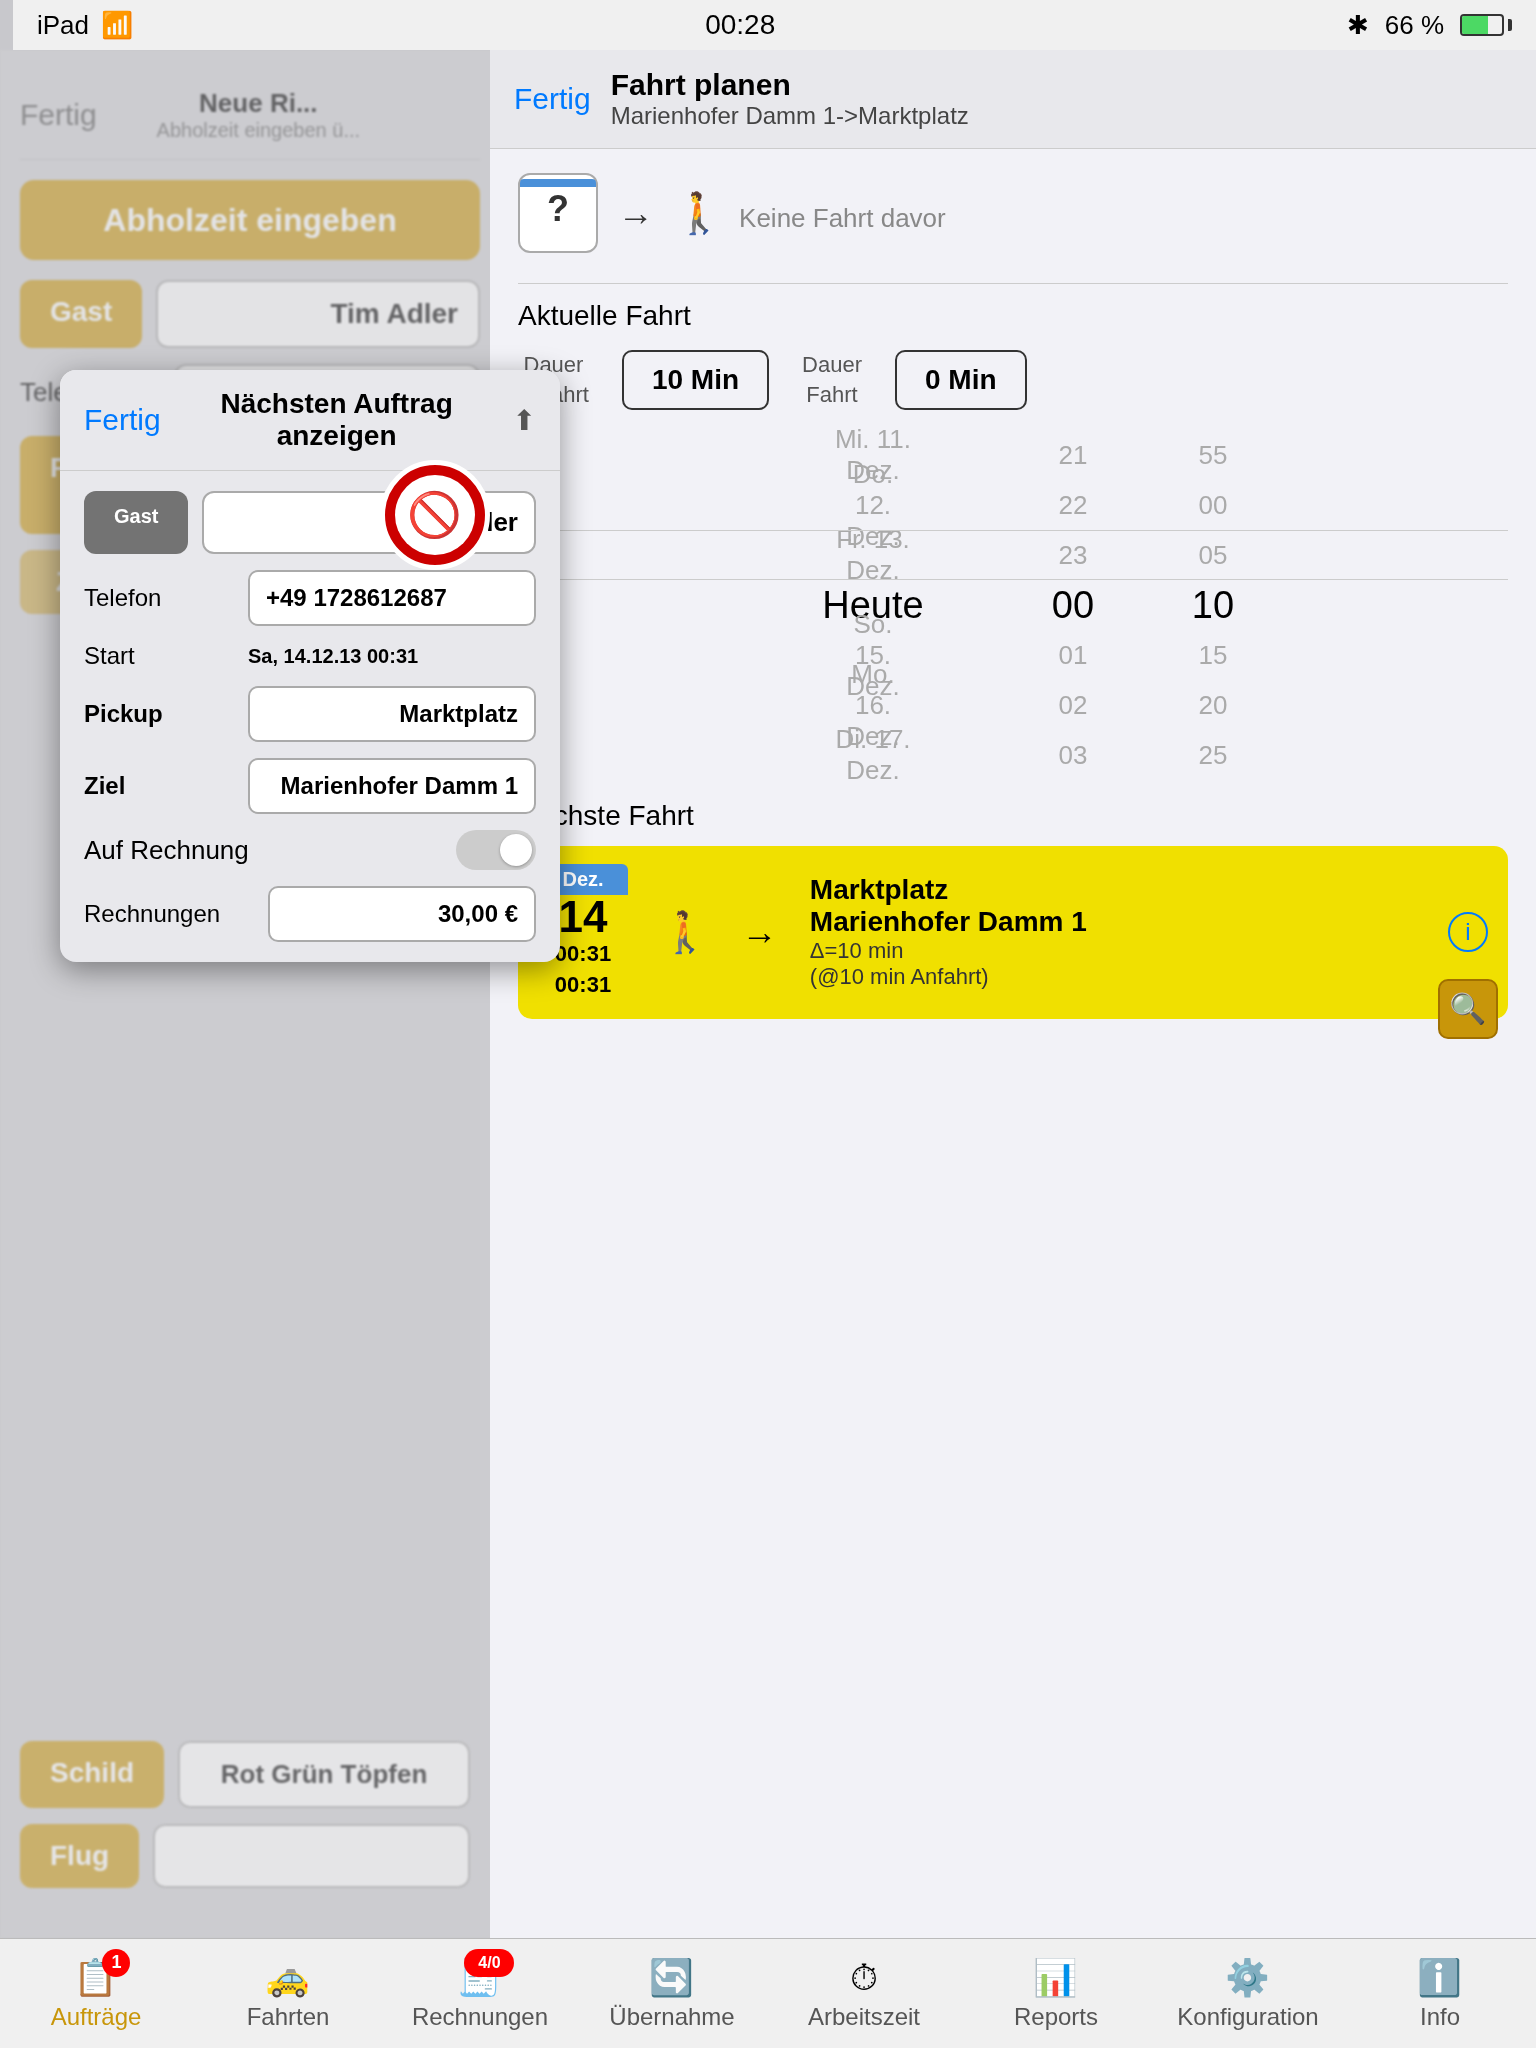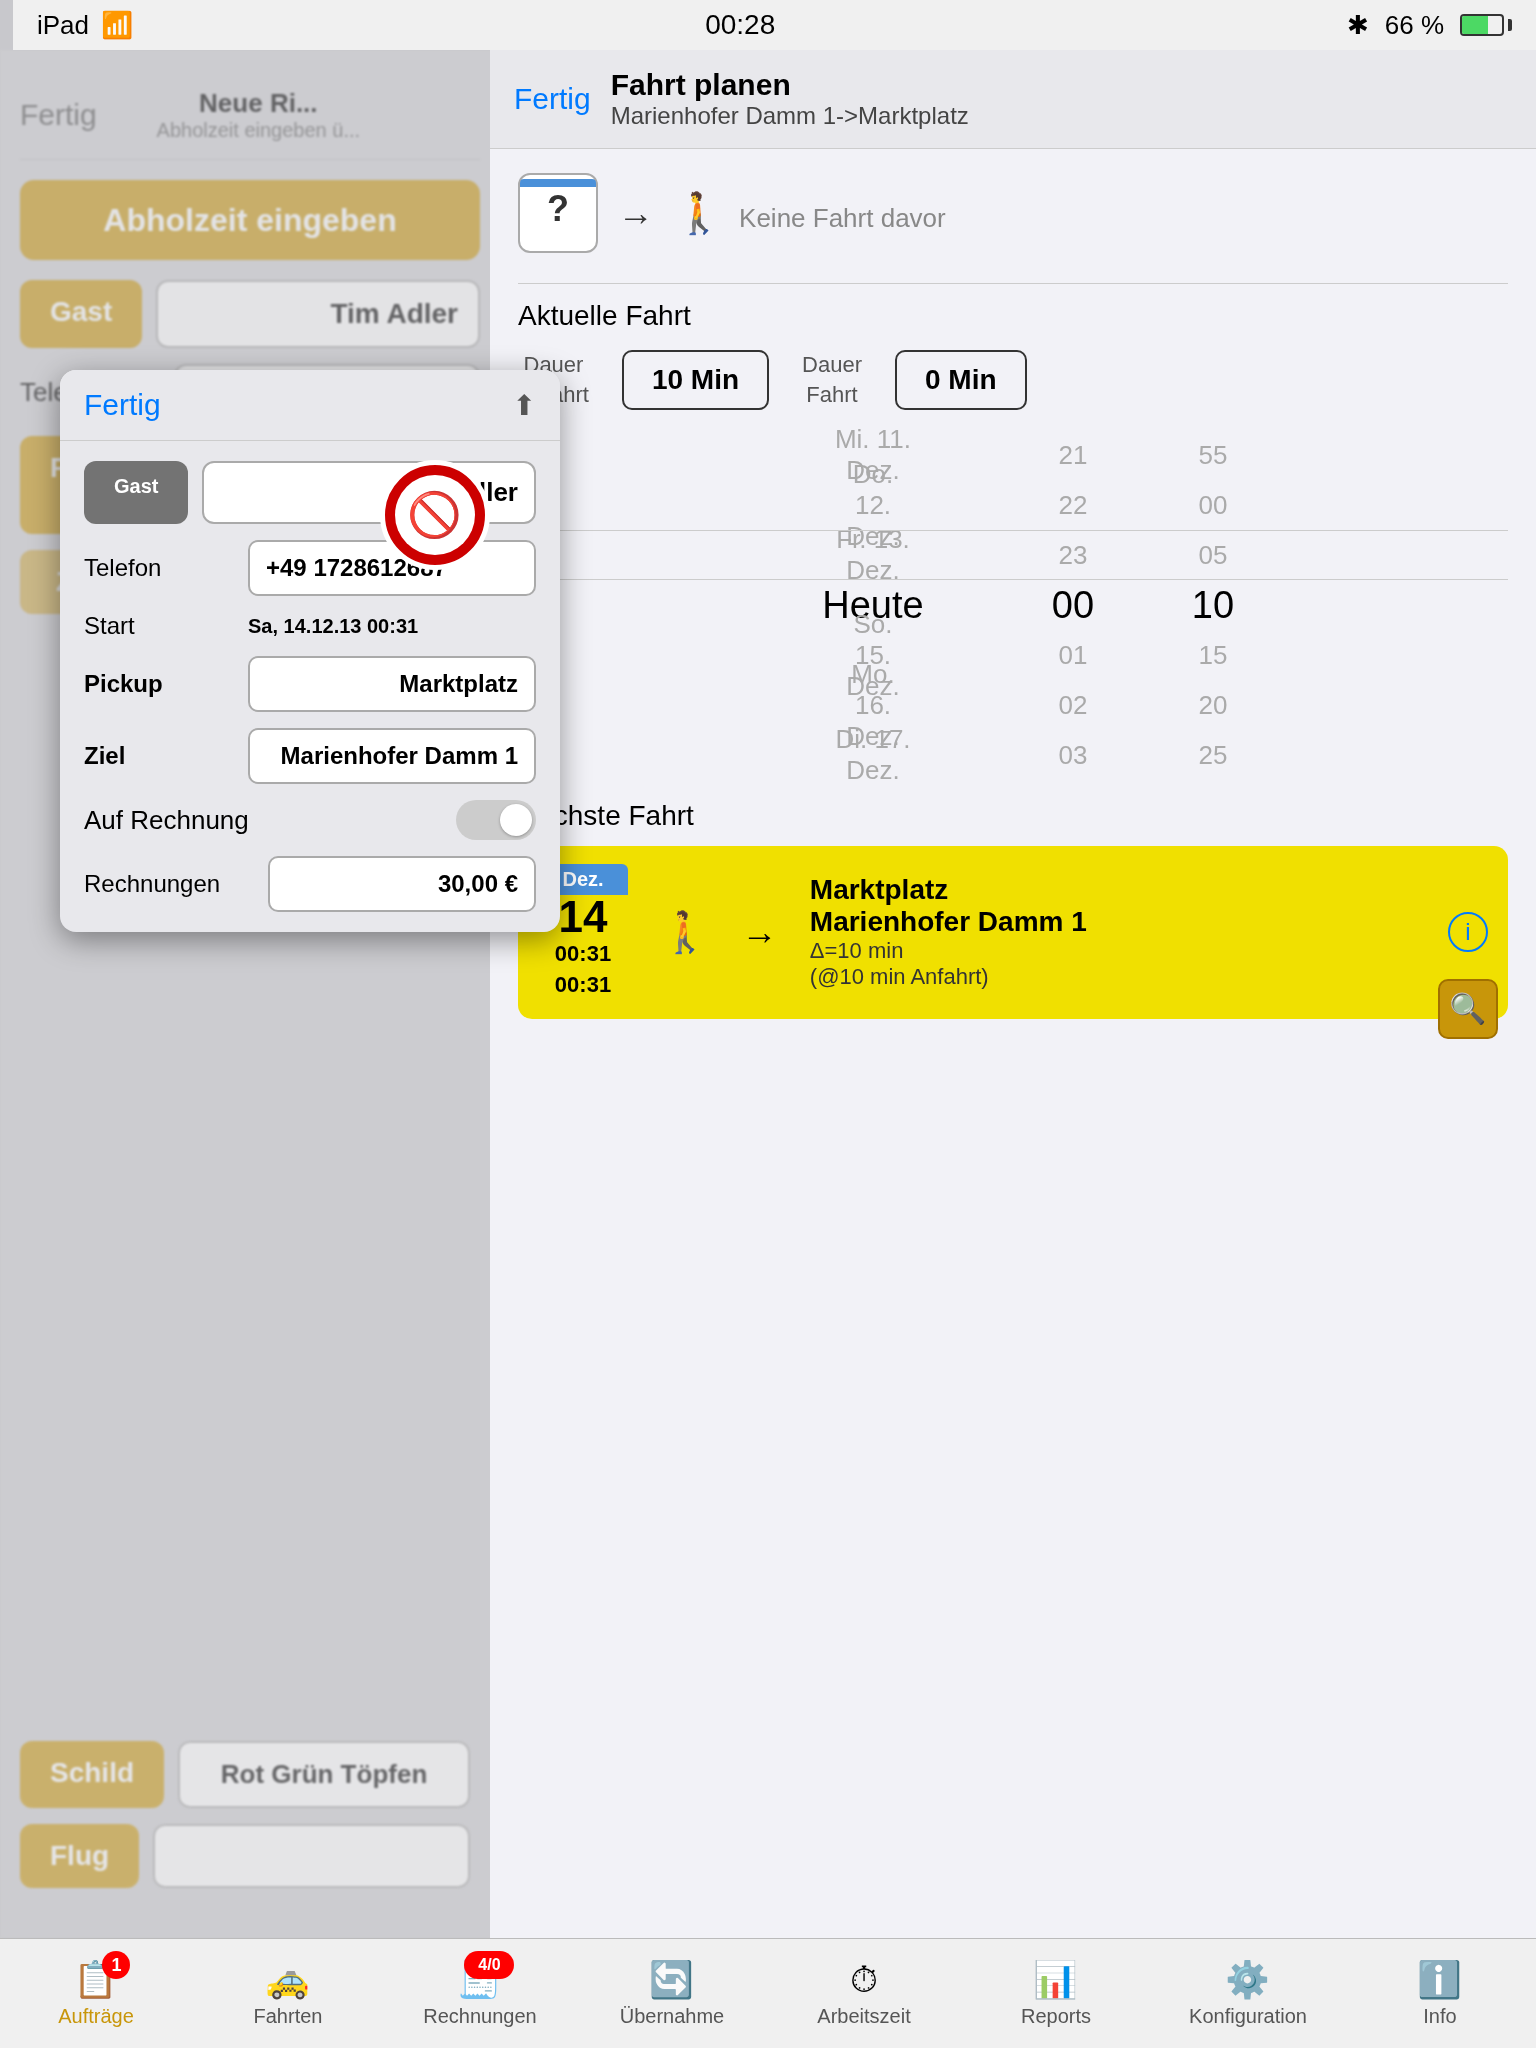--- a/index.html
+++ b/index.html
@@ -259,21 +259,21 @@
       justify-content: space-around;
       z-index: 100;
     }
     .tab-item {
       display: flex; flex-direction: column; align-items: center;
       gap: 4px;
       flex: 1;
       cursor: pointer;
     }
     .tab-icon { font-size: 36px; position: relative; }
-    .tab-label { font-size: 20px; color: #555; }
+    .tab-label { font-size: 24px; color: #555; }
     .tab-badge {
       position: absolute;
       top: -8px; right: -12px;
       background: red;
       color: white;
       font-size: 18px;
       font-weight: bold;
       min-width: 28px; height: 28px;
       border-radius: 14px;
       display: flex; align-items: center; justify-content: center;
@@ -427,20 +427,24 @@
         <button class="info-btn">i</button>
         <div class="magnify-btn" style="position:absolute;right:10px;bottom:-20px;">🔍</div>
       </div>
     </div>
   </div>
 </div>
 
 <div class="popup-naechsten">
   <div class="popup-header">
     <button class="popup-fertig">Fertig</button>
+    <div class="popup-title">
+      <div>Nächsten Auftrag</div>
+      <div>anzeigen</div>
+    </div>
     <button class="popup-share">⬆</button>
   </div>
   <div class="popup-body">
 
     <div style="display:flex;gap:14px;margin-bottom:16px;">
       <div style="background:#737373;border-radius:12px;padding:14px 30px;color:white;font-size:20px;font-weight:bold;">Gast</div>
       <div style="flex:1;background:white;border:2px solid #aaa;border-radius:12px;padding:14px 16px;font-size:26px;font-weight:bold;text-align:right;">Tim Adler</div>
     </div>
 
     <div style="display:flex;align-items:center;gap:14px;margin-bottom:16px;">

